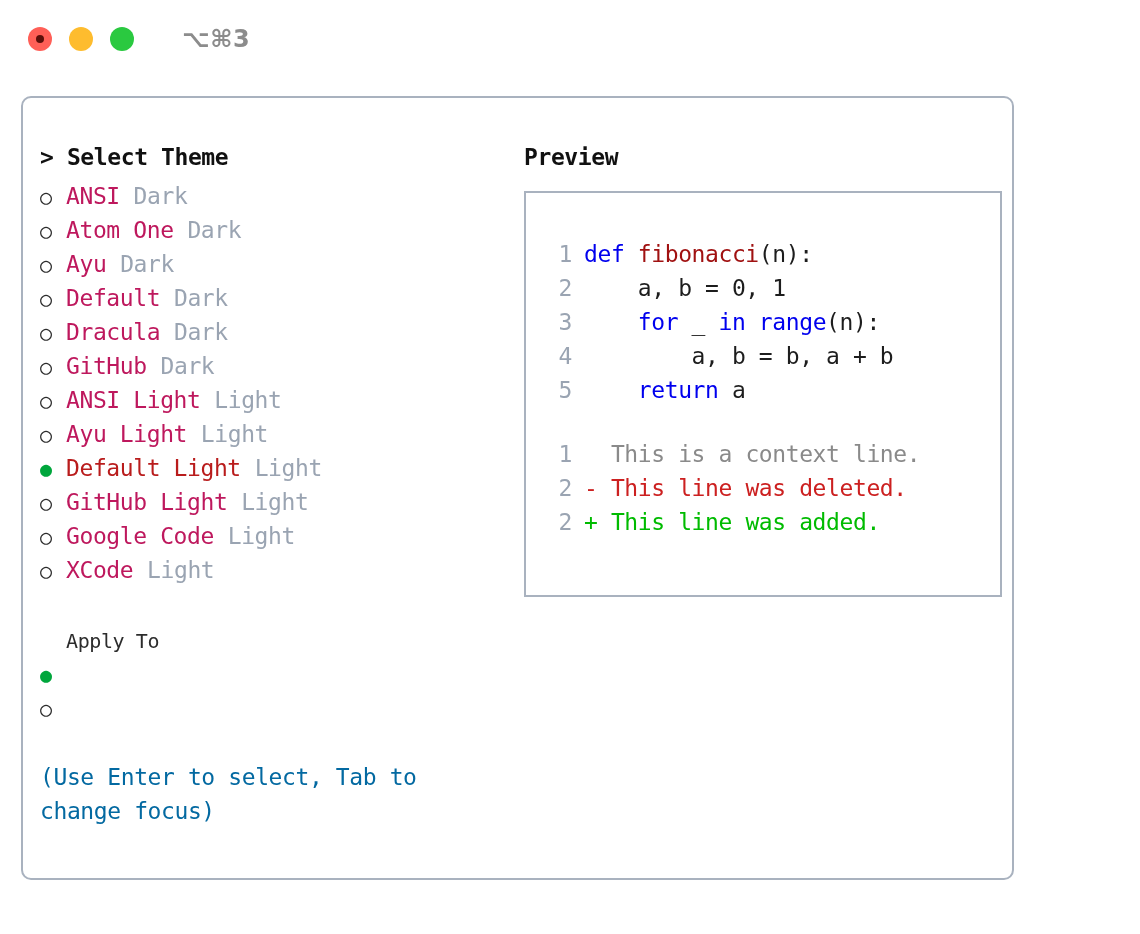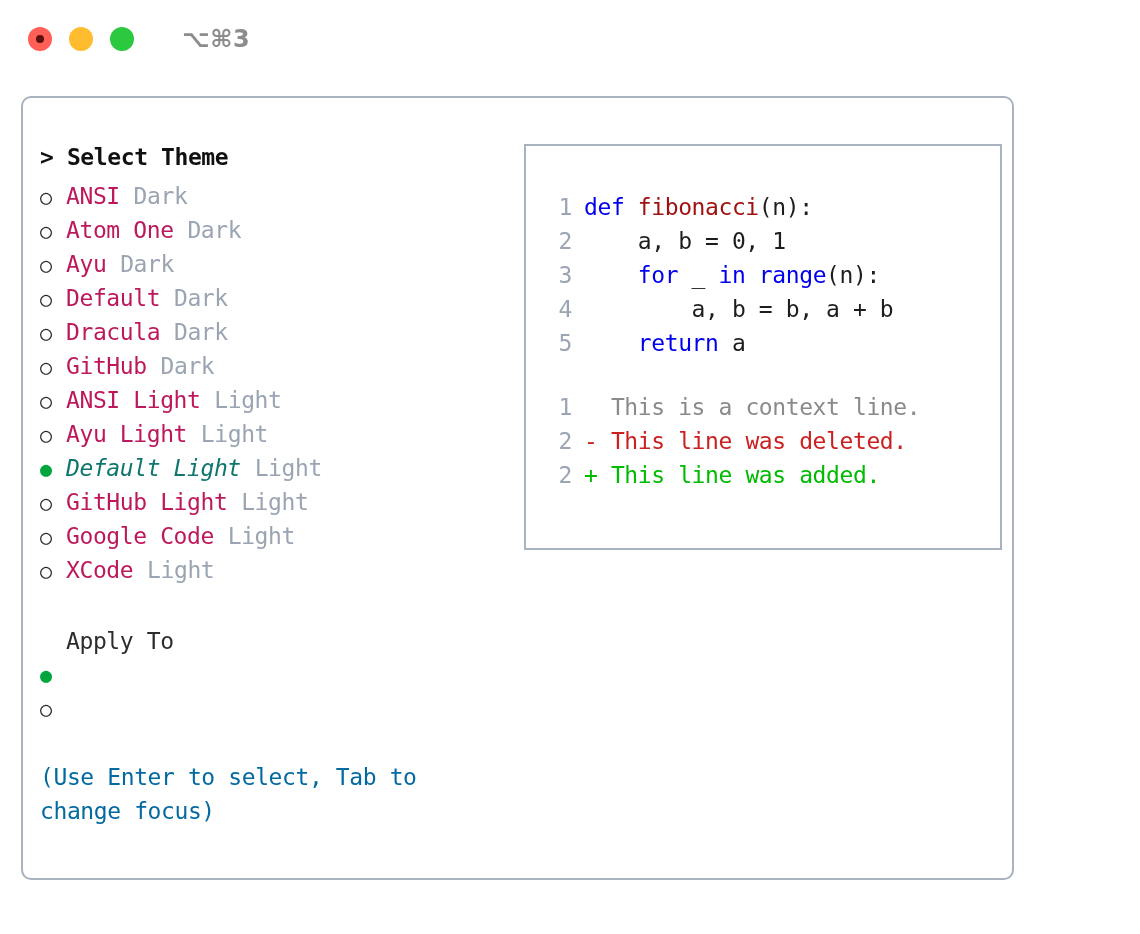--- a/index.html
+++ b/index.html
@@ -101,28 +101,28 @@
     width: 26px;
     flex: none;
     color: #2c2c2c;
     font-size: 20px;
     line-height: 34px;
   }
   .bullet.on { color: #00a63c; }
   .opt-label {
     color: #be185d;
   }
-  .opt.selected .opt-label { color: #0f766e; font-style: italic; }
+  .opt.selected .opt-label { color: #b91c1c; }
   .opt-badge {
     color: #9aa4b2;
     margin-left: 0.6em;
   }
 
   .apply-head {
-    font-size: 23px;
+    font-size: 20px;
     color: #2c2c2c;
     letter-spacing: -0.4px;
     margin: 36px 0 0 26px;
     height: 34px;
     line-height: 34px;
     white-space: pre;
   }
   .hint {
     margin-top: 34px;
     font-size: 23px;
@@ -213,20 +213,21 @@
 
       <div class="opt-list" id="apply-list">
           <div class="opt selected"><span class="bullet on">●</span></div>
           <div class="opt"><span class="bullet">○</span></div>
         </div>
 
       <div class="hint">(Use Enter to select, Tab to change focus)</div>
     </div>
 
     <div class="right-col">
+      <div class="preview-title">Preview</div>
 
       <div class="code-box">
         <div id="code-lines">
             <div class="code-line"><span class="ln">1</span><span><span class="tok-kw">def </span><span class="tok-fn">fibonacci</span><span class="tok-txt">(n):</span></span></div>
             <div class="code-line"><span class="ln">2</span><span><span class="tok-txt">    a, b = 0, 1</span></span></div>
             <div class="code-line"><span class="ln">3</span><span><span class="tok-txt">    </span><span class="tok-kw">for</span><span class="tok-txt"> _ </span><span class="tok-kw">in</span><span class="tok-txt"> </span><span class="tok-kw">range</span><span class="tok-txt">(n):</span></span></div>
             <div class="code-line"><span class="ln">4</span><span><span class="tok-txt">        a, b = b, a + b</span></span></div>
             <div class="code-line"><span class="ln">5</span><span><span class="tok-txt">    </span><span class="tok-kw">return</span><span class="tok-txt"> a</span></span></div>
           </div>
         <div class="code-gap"></div>

